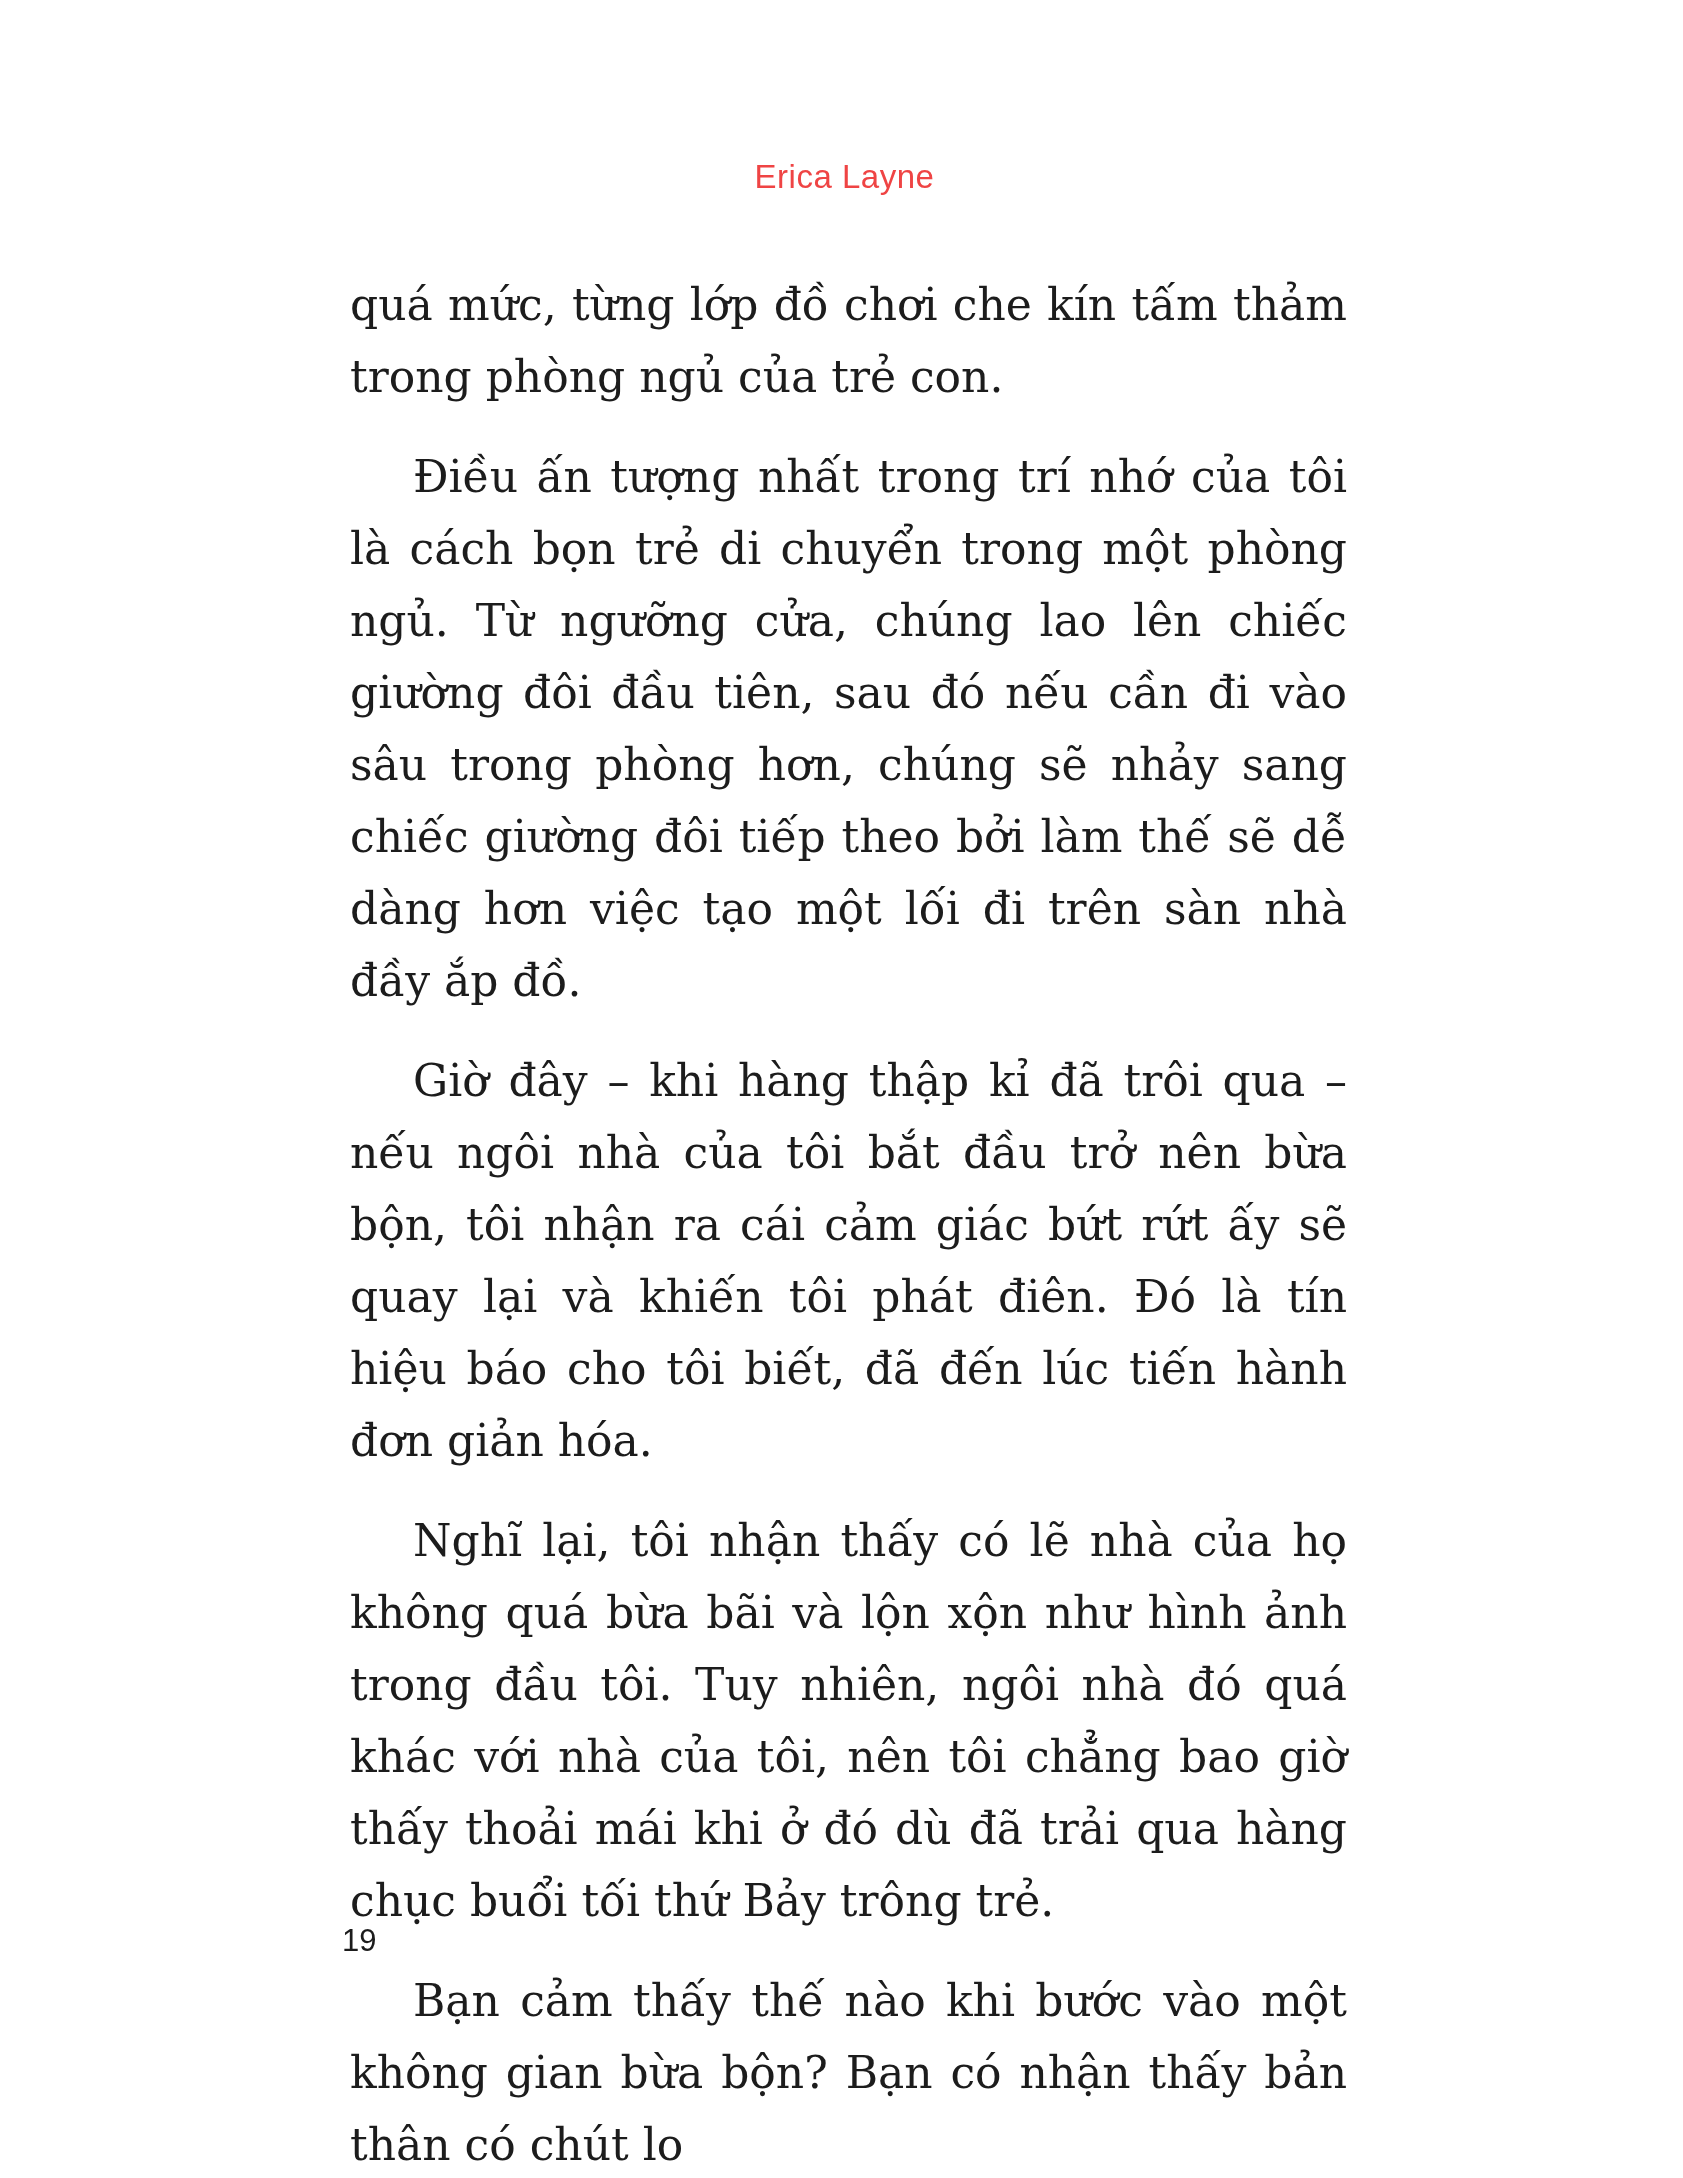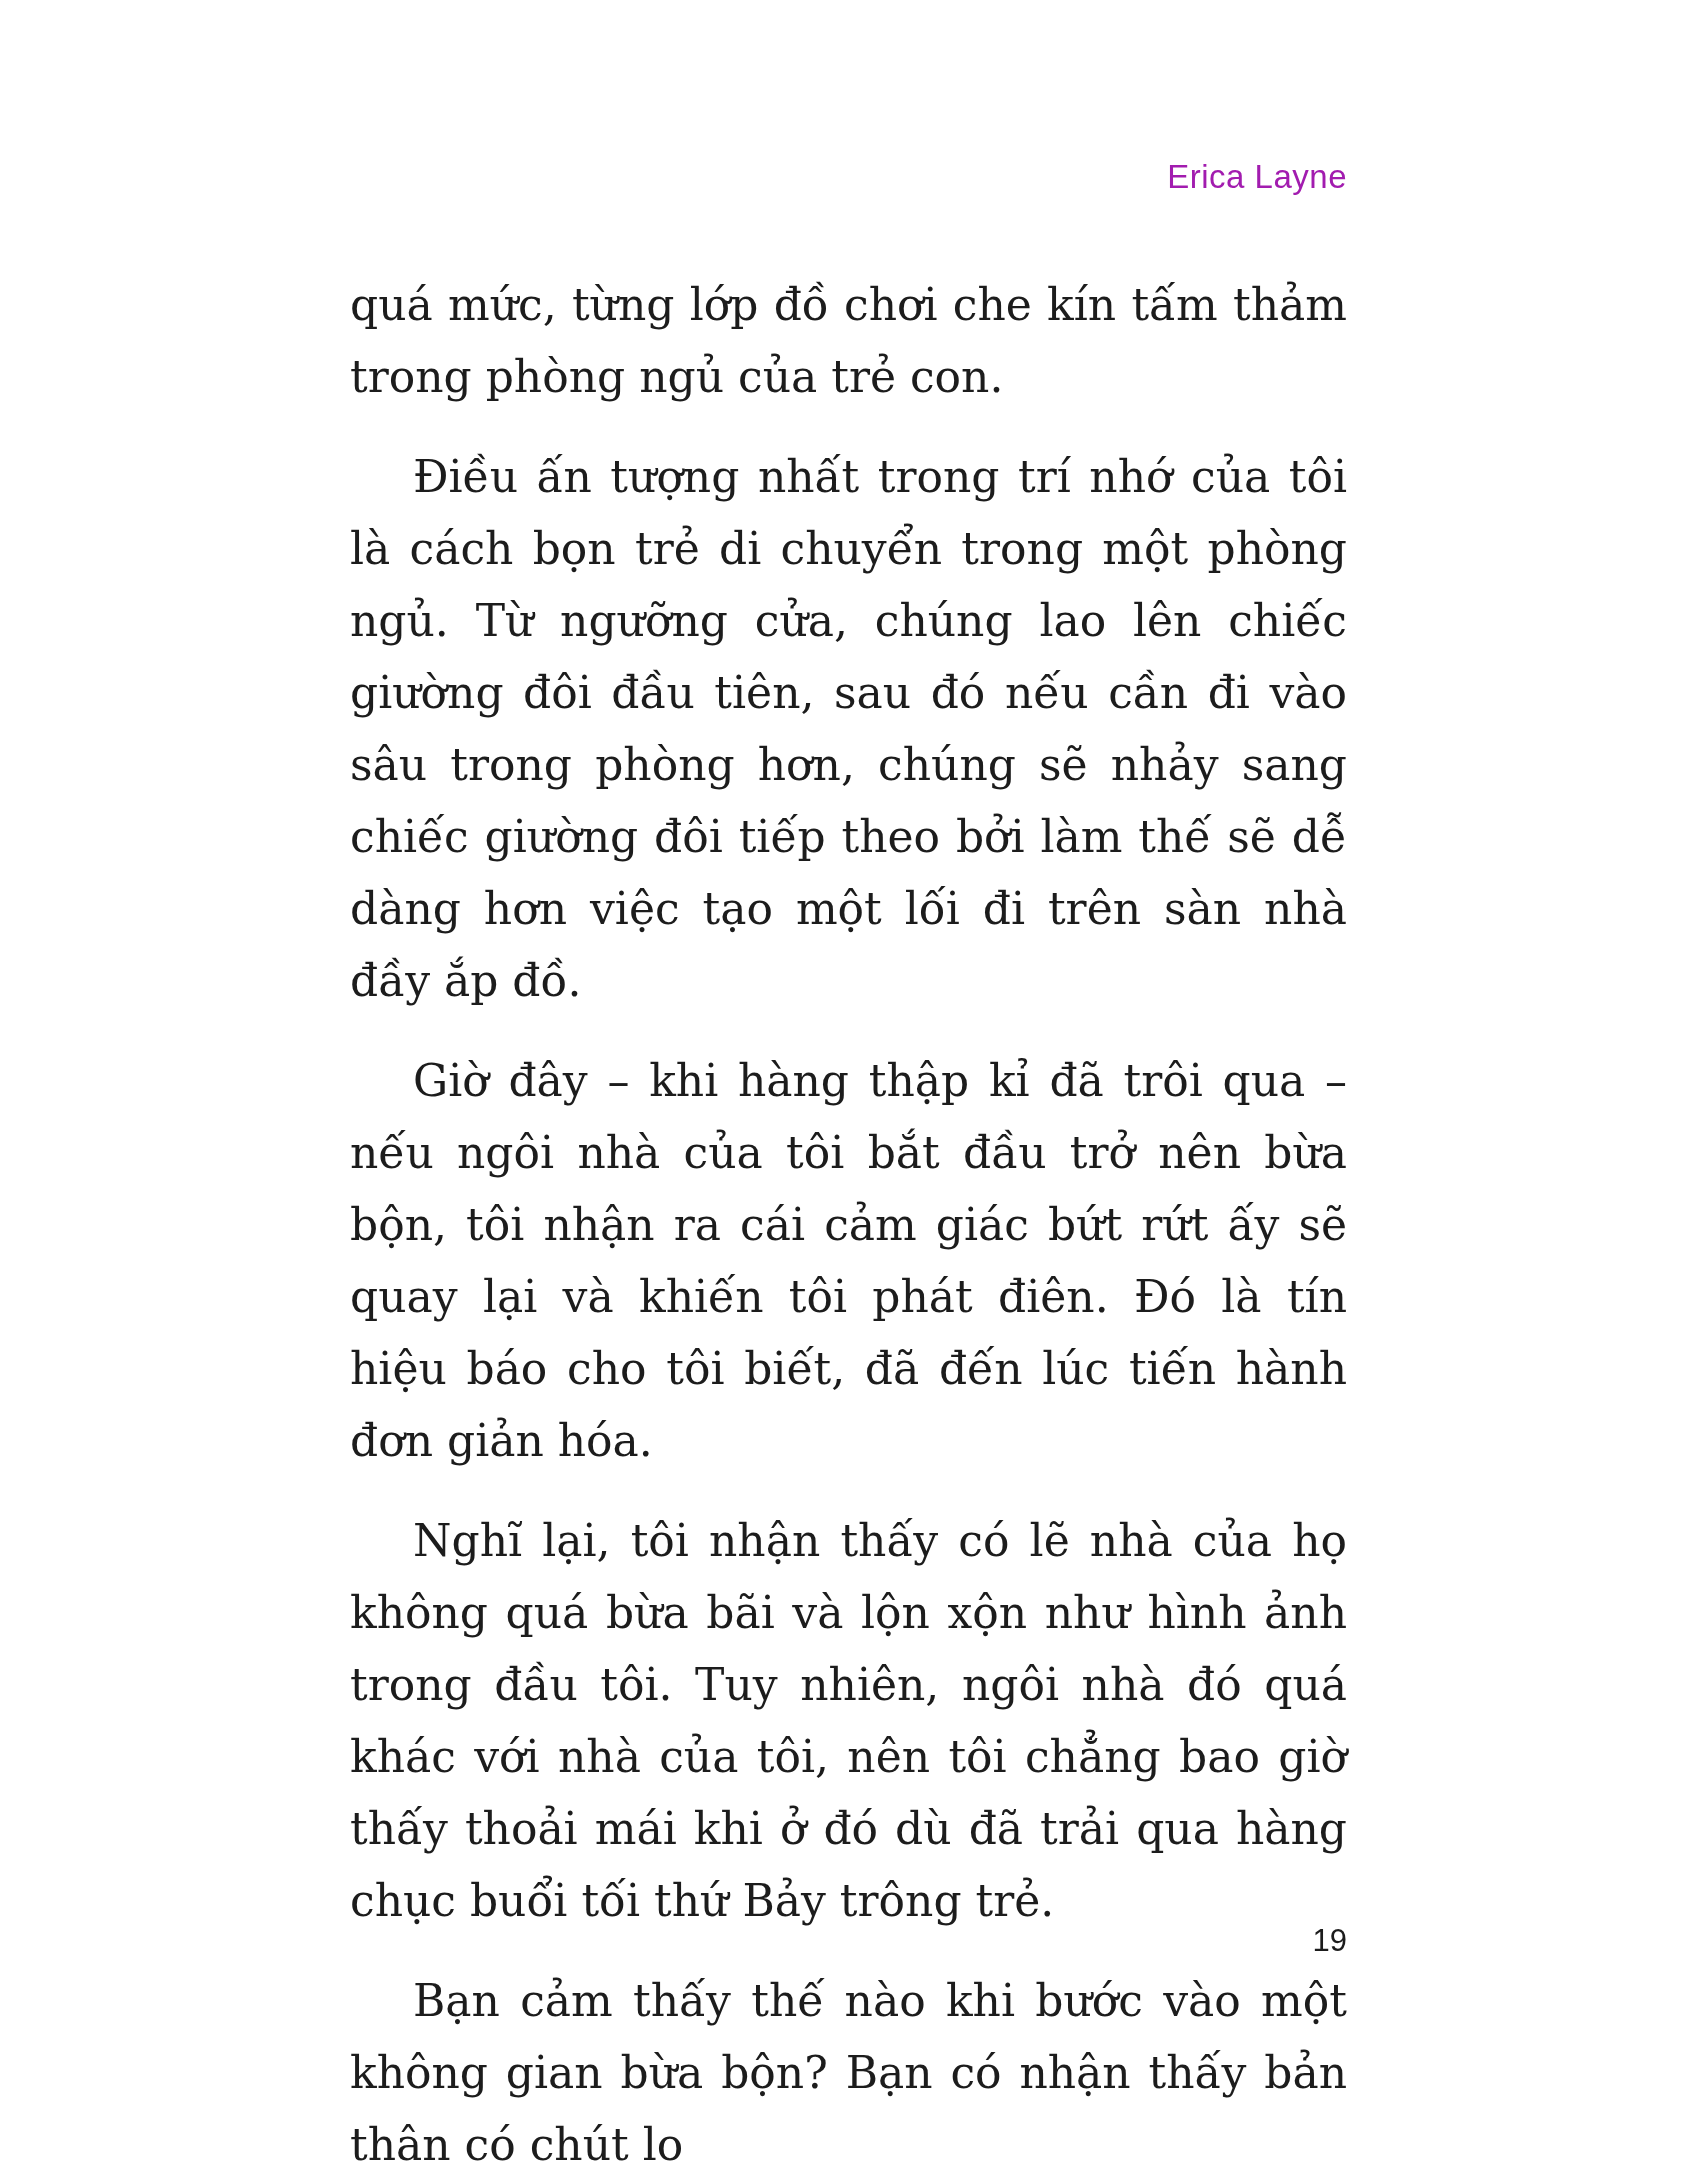--- a/index.html
+++ b/index.html
@@ -18,25 +18,25 @@
     position: relative;
     width: 1683px;
     height: 2178px;
     background: #ffffff;
   }
   .running-header {
     position: absolute;
     top: 158px;
     left: 342px;
     width: 1005px;
-    text-align: right;
+    text-align: center;
     font-family: "Liberation Sans", sans-serif;
     font-size: 33px;
     letter-spacing: 0.5px;
-    color: #a21caf;
+    color: #ef4444;
   }
   .body-text {
     position: absolute;
     top: 269px;
     left: 342px;
     width: 1005px;
   }
   .body-text p {
     margin: 0 0 28px 8px;
     font-size: 44px;
@@ -46,21 +46,21 @@
     color: #1c1c1c;
   }
   .body-text p.indent {
     text-indent: 63px;
   }
   .page-number {
     position: absolute;
     top: 1923px;
     left: 342px;
     width: 1005px;
-    text-align: right;
+    text-align: left;
     font-family: "Liberation Sans", sans-serif;
     font-size: 31px;
     color: #1c1c1c;
   }
 </style>
 </head>
 <body>
 
 <div class="page">
 

